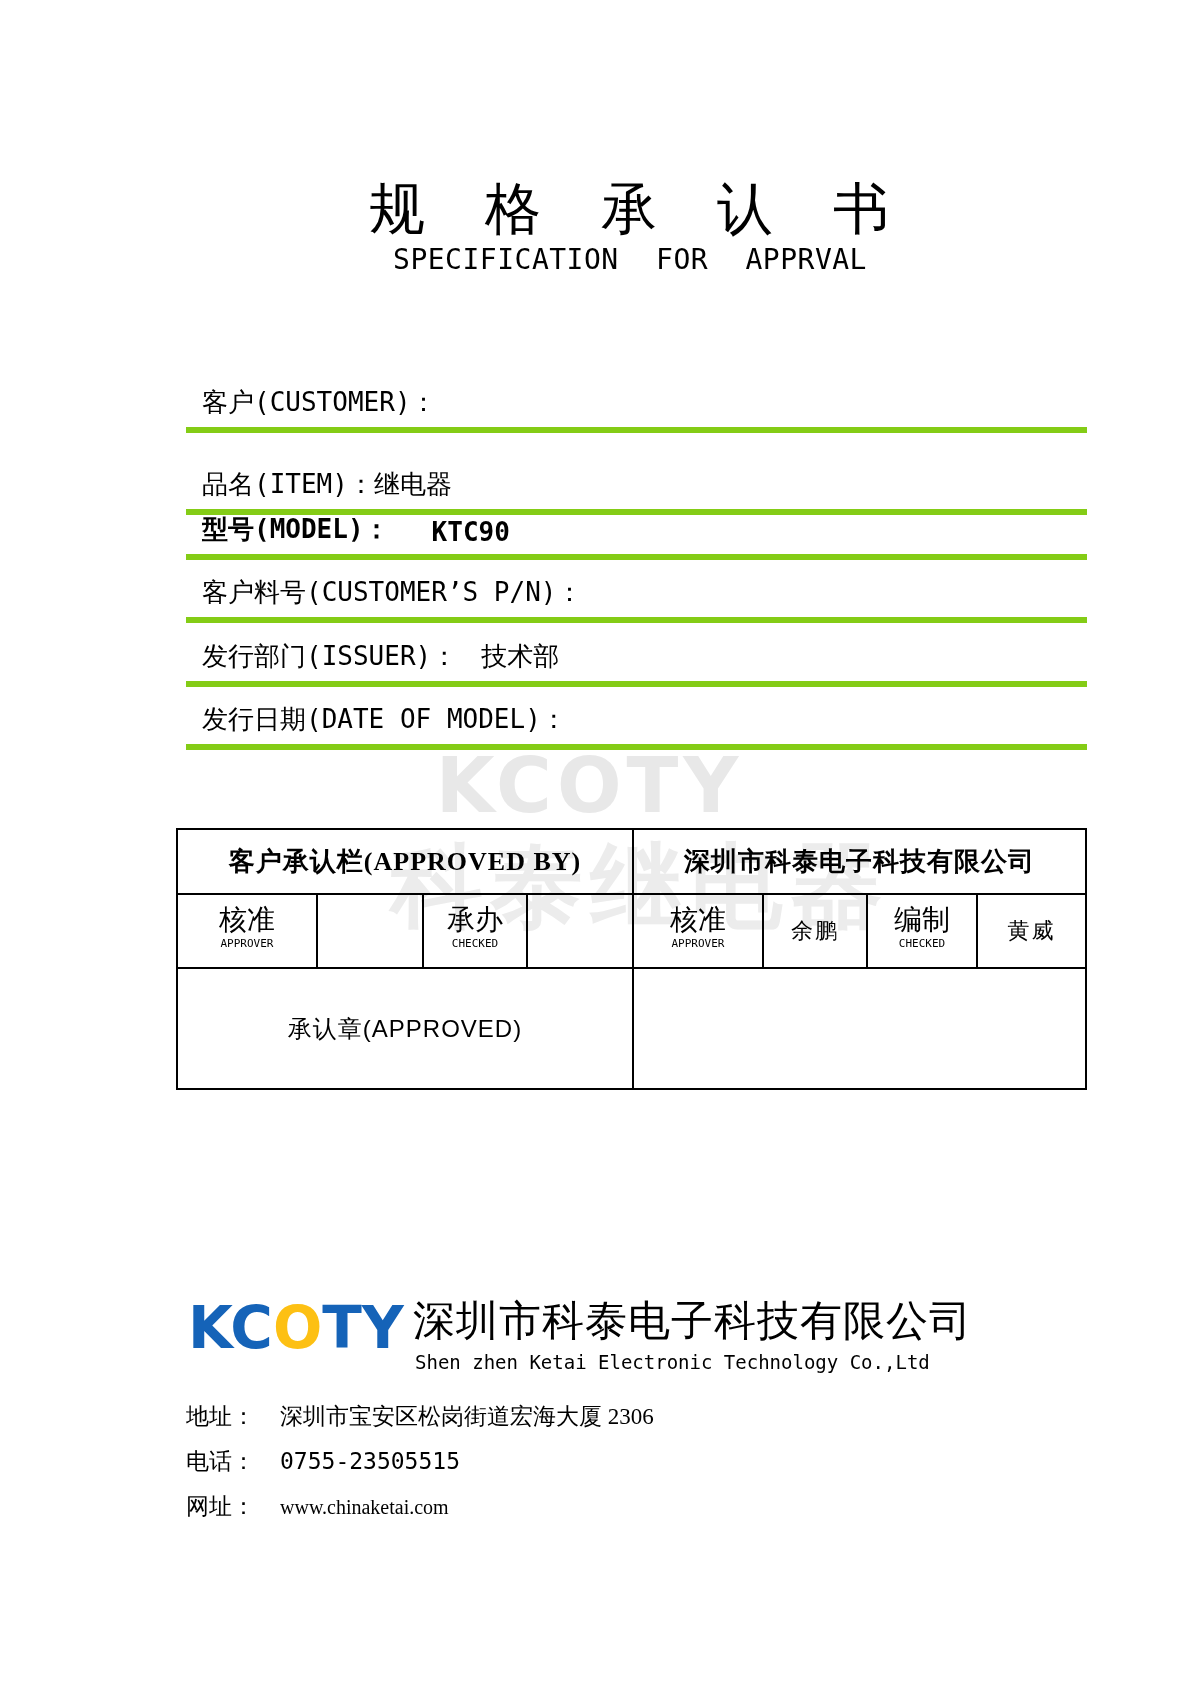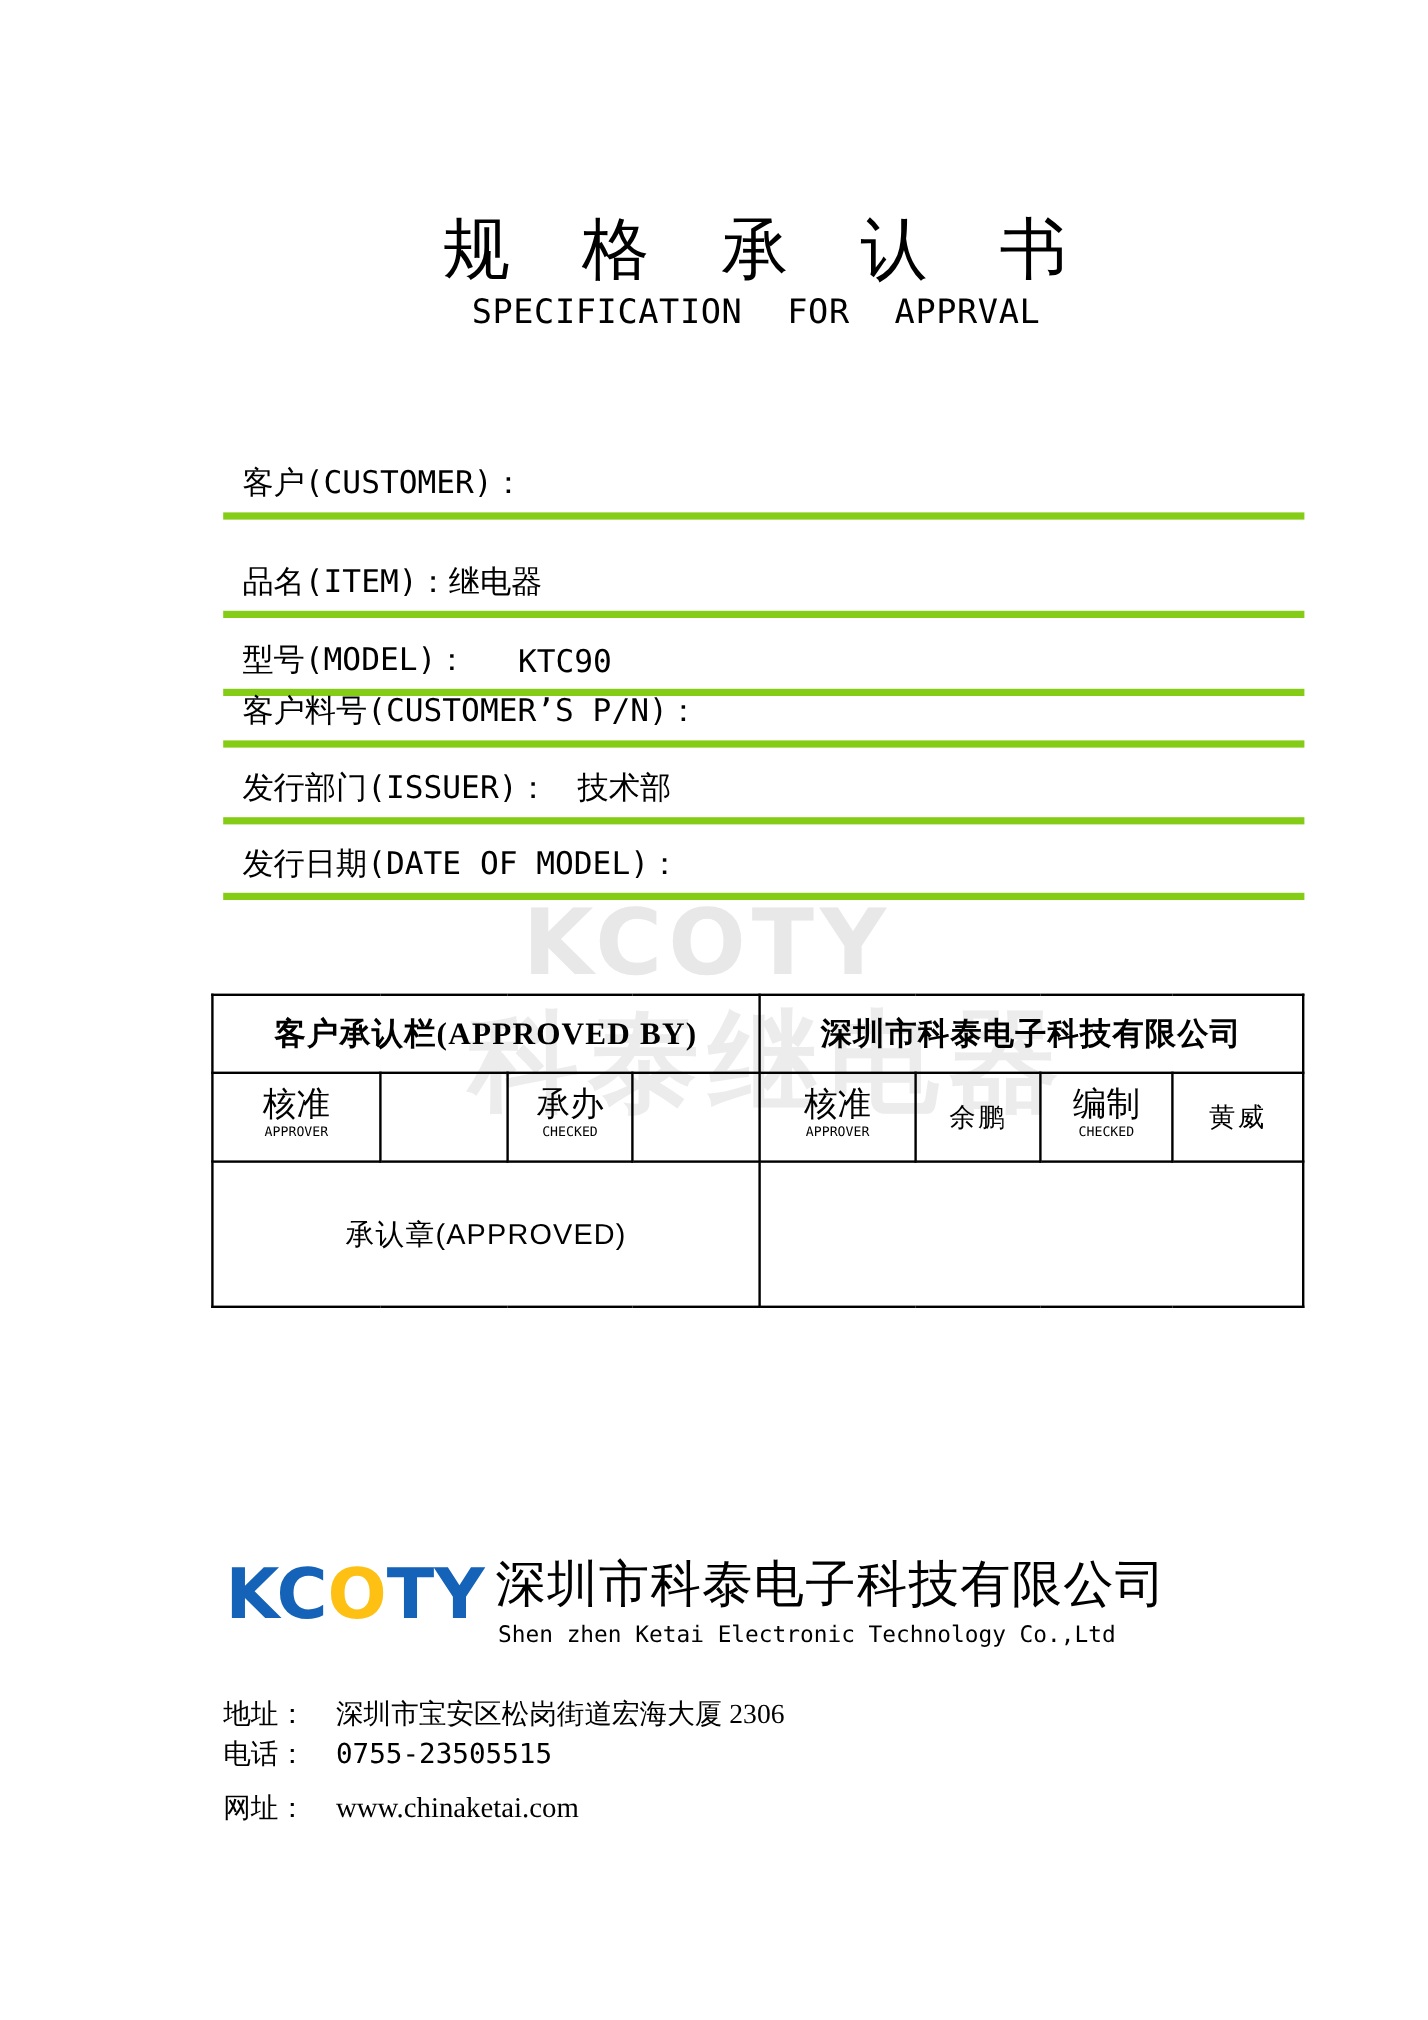--- a/index.html
+++ b/index.html
@@ -87,40 +87,40 @@
   }
 
   
   .contact-row {
     position:absolute; left:186px; font-size:23px;
     font-family:"Liberation Serif","DejaVu Serif",serif;
   }
   .contact-row .c-label { display:inline-block; min-width:72px; }
   .contact-row .c-value { margin-left:22px; }
   .v-mono { font-family:"DejaVu Sans Mono","Liberation Mono",monospace; font-size:23px; }
-  .v-serif { font-family:"Liberation Serif","DejaVu Serif",serif; font-size:24px; }
+  .v-serif { font-family:"Liberation Serif","DejaVu Serif",serif; font-size:20px; }
 </style>
 </head>
 <body>
 
 <div class="page">
 
   <div class="wm1">KCOTY</div>
   <div class="wm2">科泰继电器</div>
 
   <div class="title-cn">规　格　承　认　书</div>
   <div class="title-en">SPECIFICATION  FOR  APPRVAL</div>
 
   <div class="field" style="top:375px;">
     <span>客户(CUSTOMER)：</span><span class="value"></span>
   </div>
   <div class="field" style="top:457px;">
     <span>品名(ITEM)：</span><span class="value">继电器</span>
   </div>
-  <div class="field" style="top:522px;">
+  <div class="field" style="top:502px;font-weight:bold;">
     <span>型号(MODEL)：</span><span class="value gap-lg">KTC90</span>
   </div>
   <div class="field" style="top:565px;">
     <span>客户料号(CUSTOMER’S P/N)：</span><span class="value"></span>
   </div>
   <div class="field" style="top:629px;">
     <span>发行部门(ISSUER)：</span><span class="value gap-md">技术部</span>
   </div>
   <div class="field" style="top:692px;">
     <span>发行日期(DATE OF MODEL)：</span><span class="value"></span>
@@ -182,21 +182,21 @@
     </tr>
   </tbody>
     </table>
 
   <div class="logo">
     <span class="logo-letter blue">K</span><span class="logo-letter blue">C</span><span class="logo-letter yellow">O</span><span class="logo-letter blue">T</span><span class="logo-letter blue">Y</span>
   </div>
   <div class="company-cn">深圳市科泰电子科技有限公司</div>
   <div class="company-en">Shen zhen Ketai Electronic Technology Co.,Ltd</div>
 
-  <div class="contact-row" style="top:1401px;margin-top:12px;">
+  <div class="contact-row" style="top:1401px;">
     <span class="c-label">地址：</span><span class="c-value">深圳市宝安区松岗街道宏海大厦 2306</span>
   </div>
   <div class="contact-row" style="top:1446px;">
     <span class="c-label">电话：</span><span class="c-value v-mono">0755-23505515</span>
   </div>
   <div class="contact-row" style="top:1491px;">
     <span class="c-label">网址：</span><span class="c-value v-serif">www.chinaketai.com</span>
   </div>
 
 </div>

